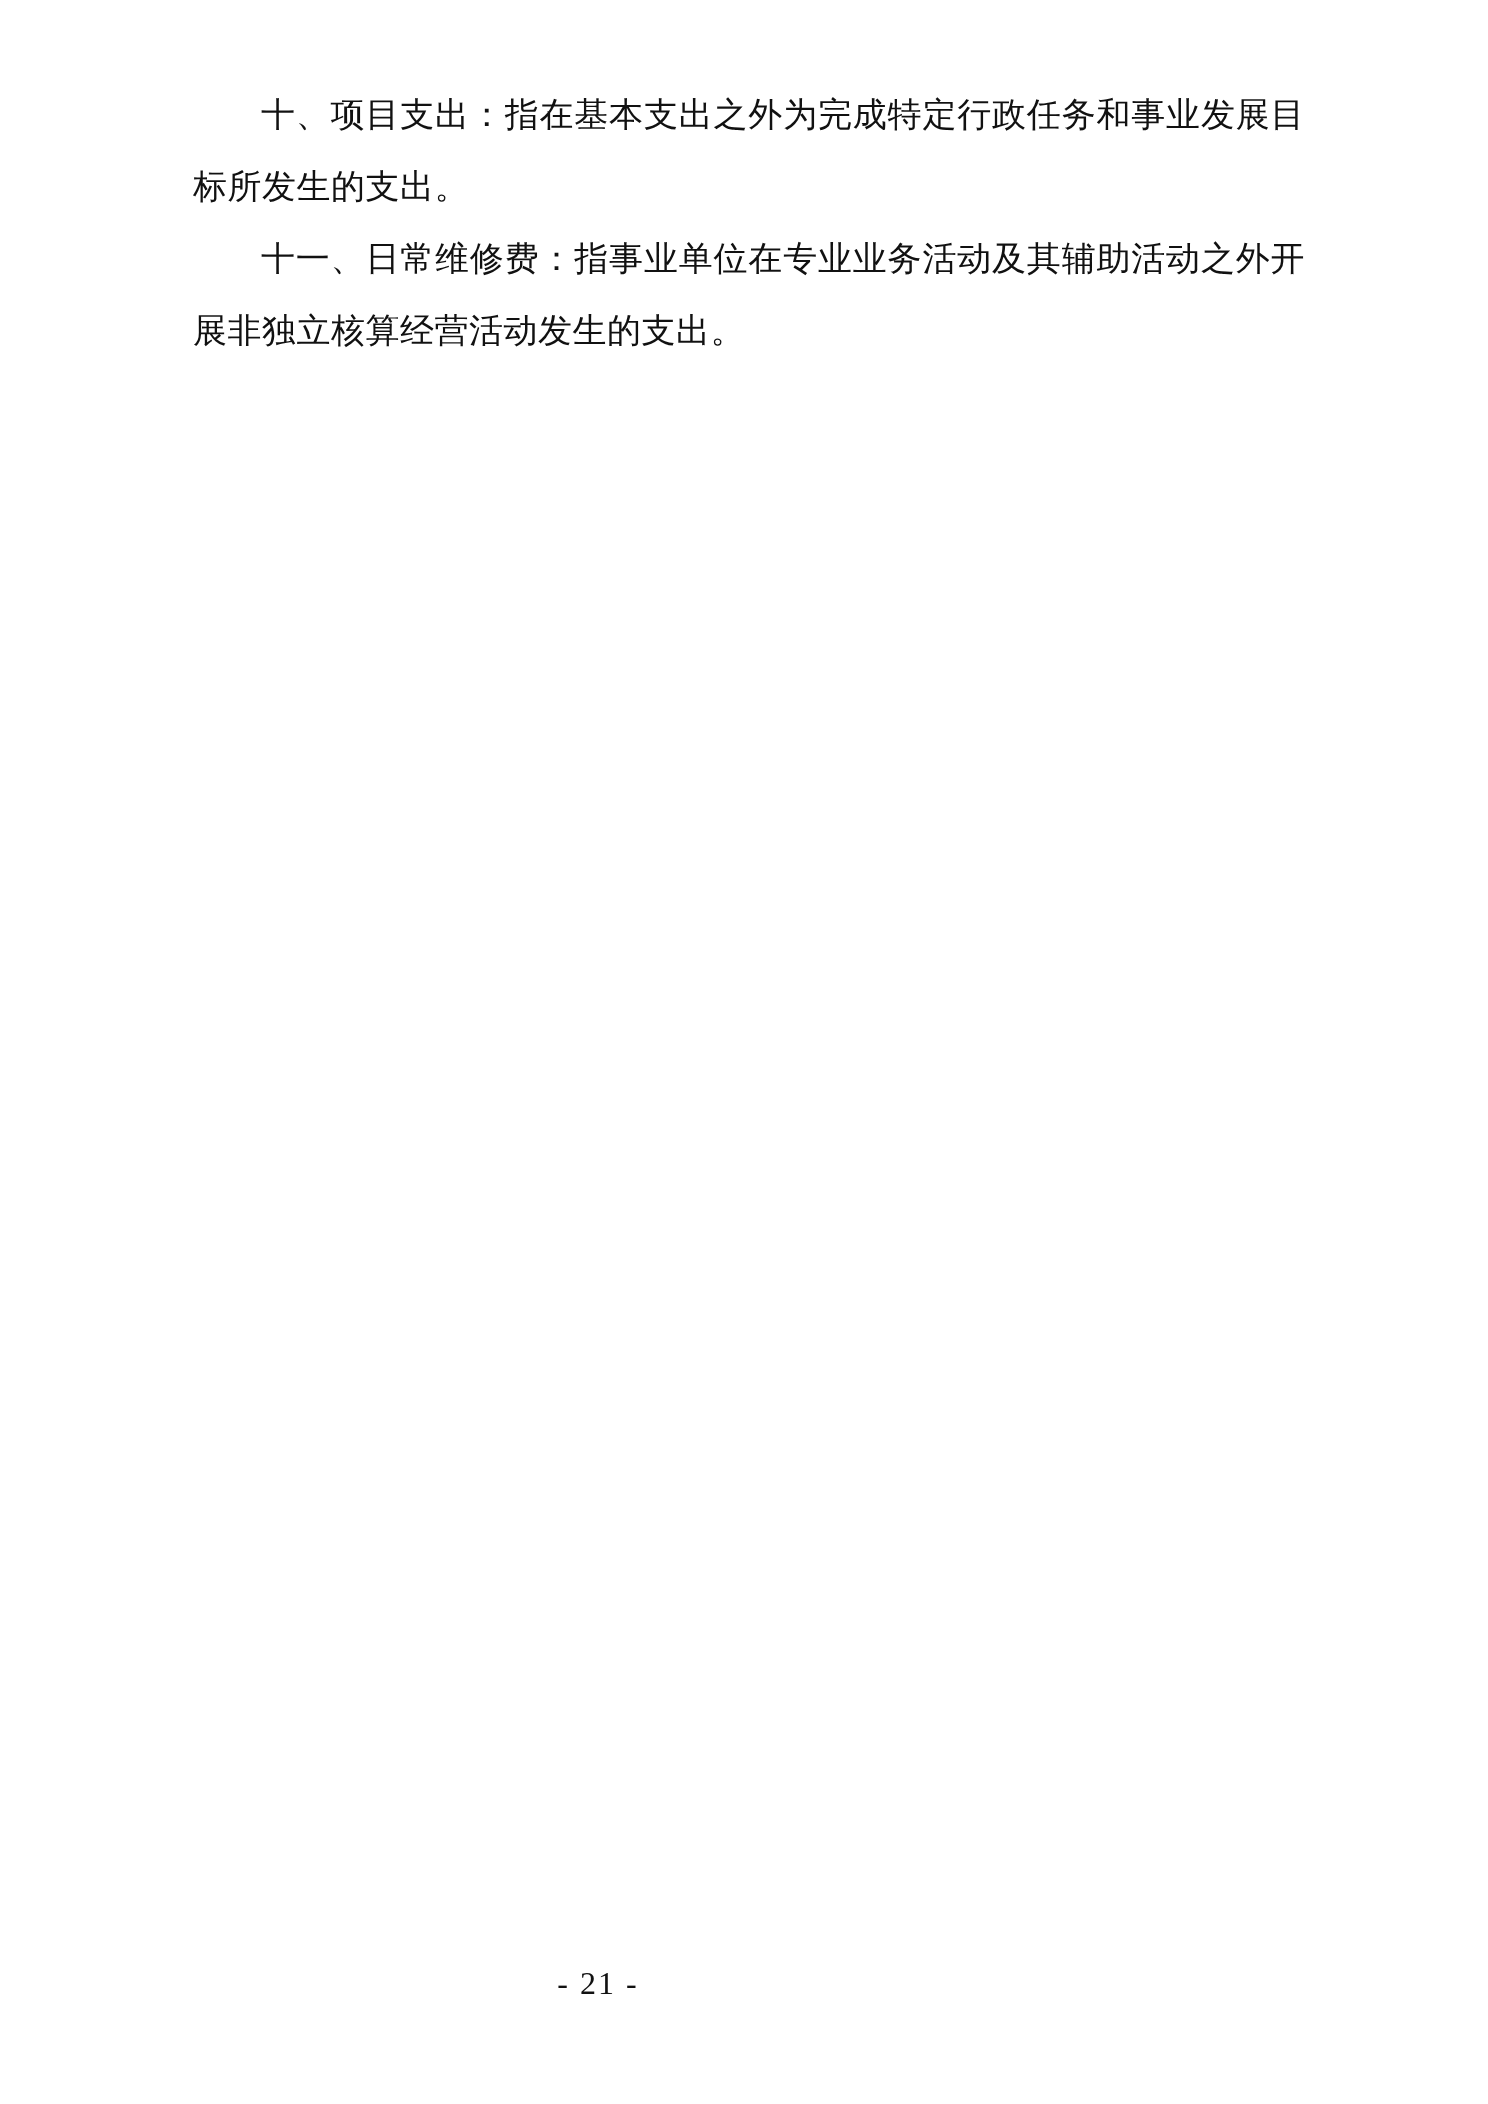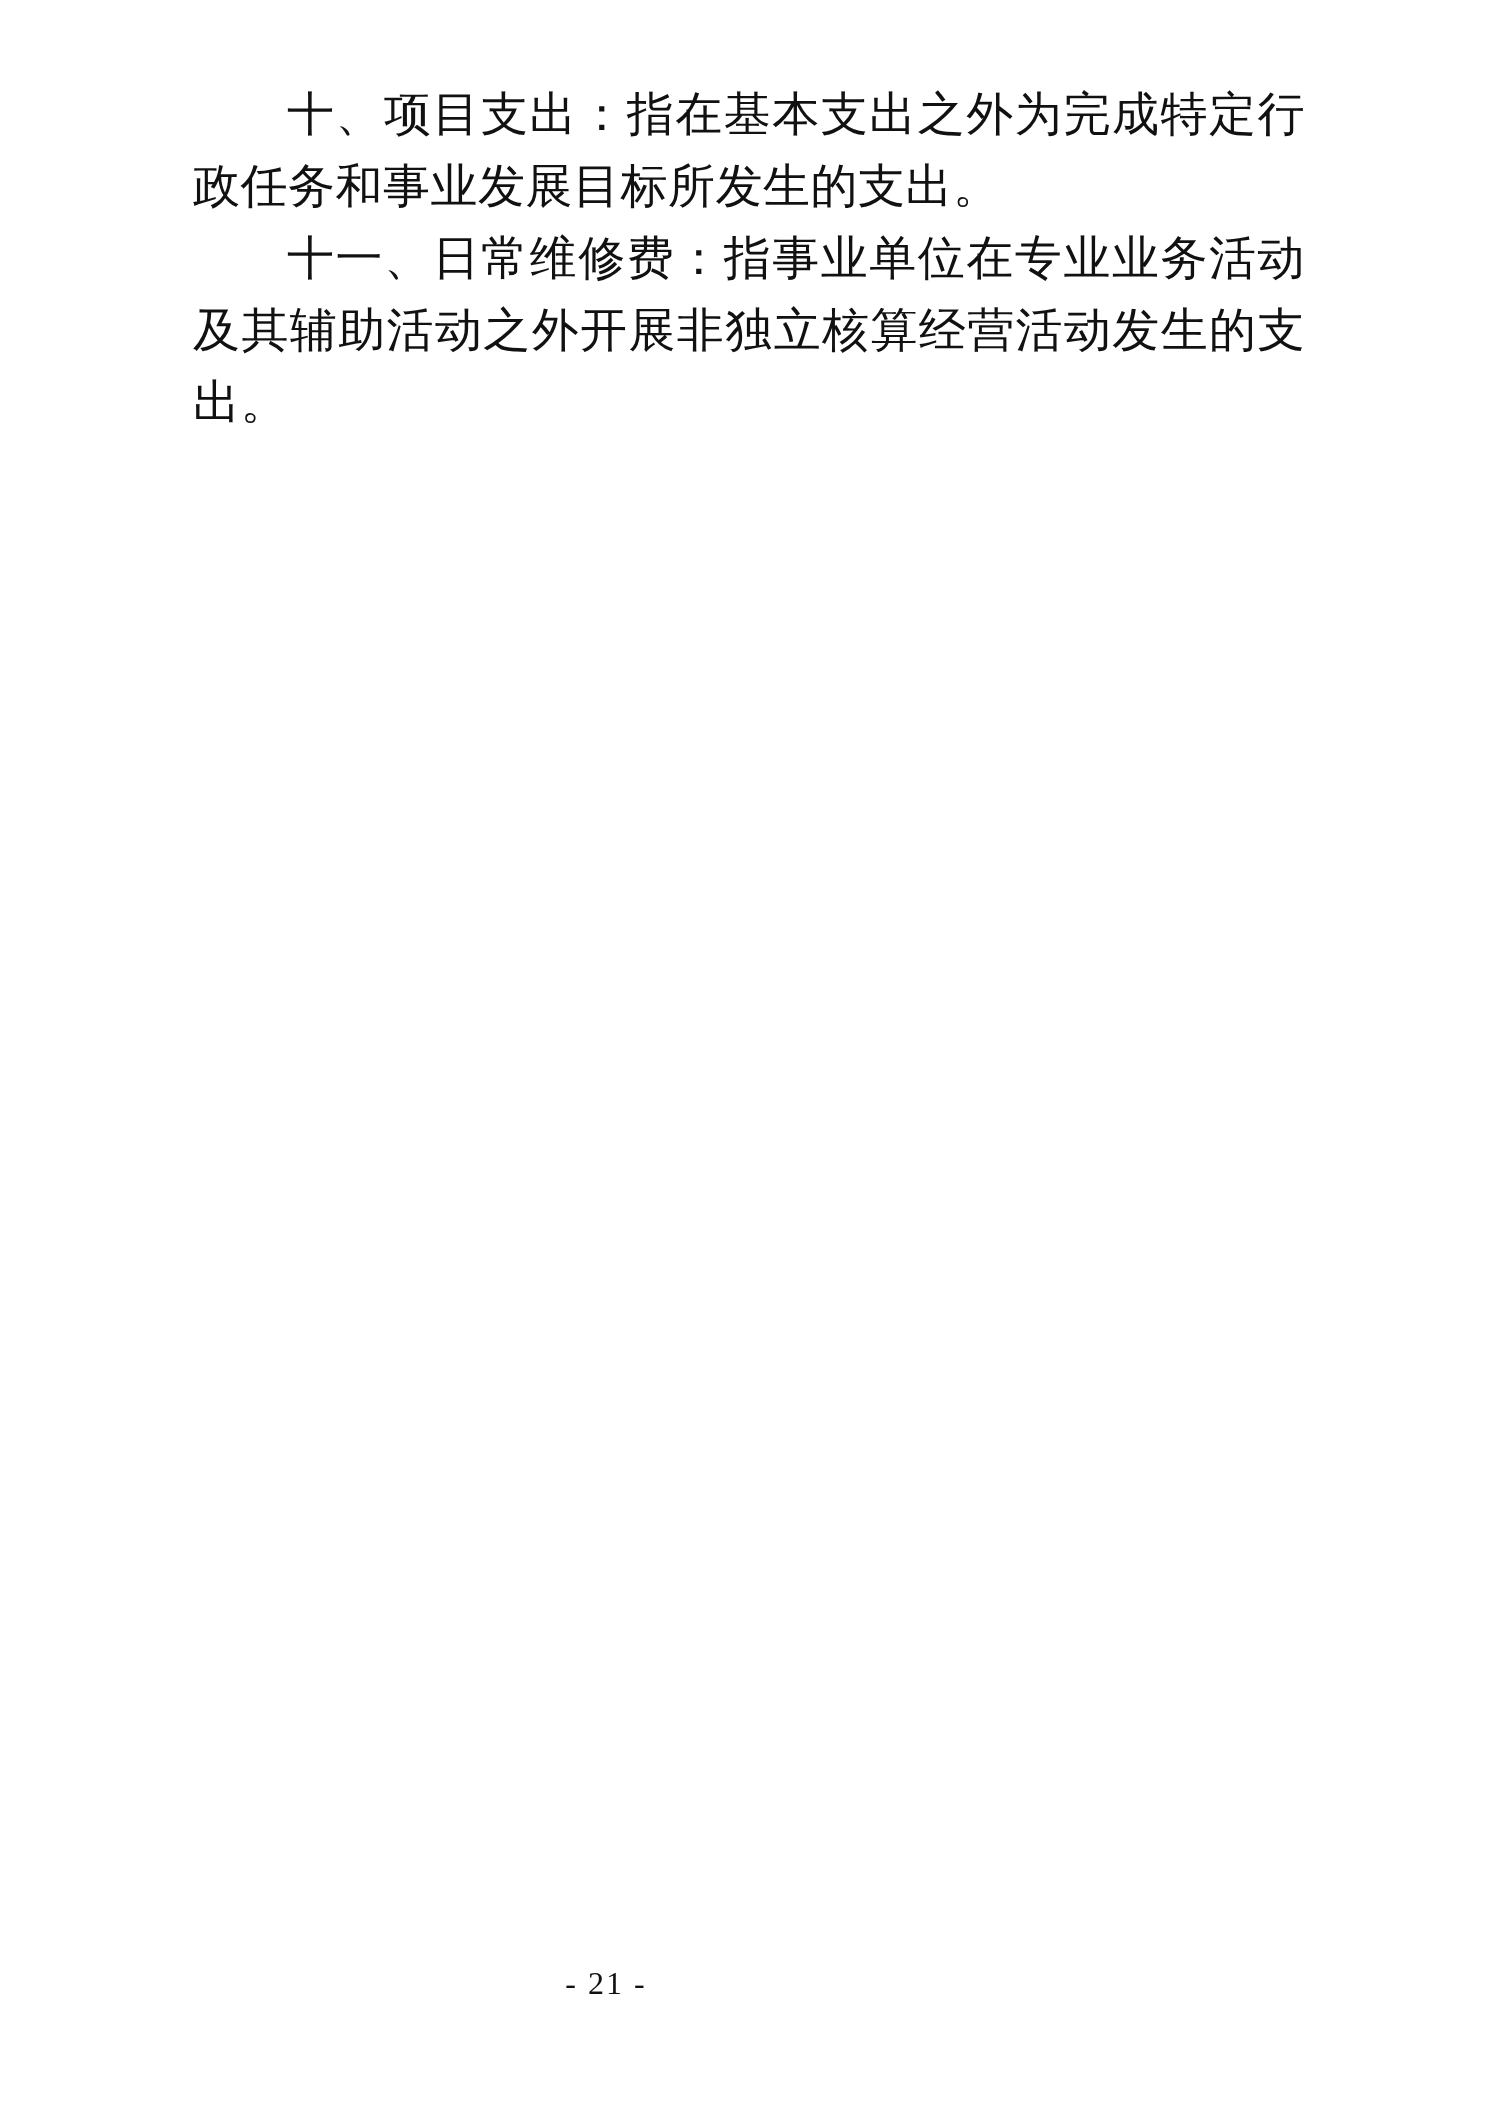--- a/index.html
+++ b/index.html
@@ -23,32 +23,32 @@
     height: 2104px;
     background: #ffffff;
   }
   .content {
     position: absolute;
     left: 193px;
     top: 78px;
     width: 1112px;
   }
   .para {
-    font-size: 47px;
+    font-size: 34px;
     line-height: 72px;
     text-align: justify;
     text-justify: inter-ideograph;
     text-indent: 2em;
     margin: 0 0 0 0;
     letter-spacing: 0.5px;
     word-break: break-all;
   }
   .page-number {
     position: absolute;
-    left: 8px;
+    left: 0;
     top: 1965px;
     width: 1196px;
     text-align: center;
     font-size: 32px;
     font-family: "Liberation Serif", serif;
     color: #111111;
     letter-spacing: 2px;
   }
 </style>
 </head>

